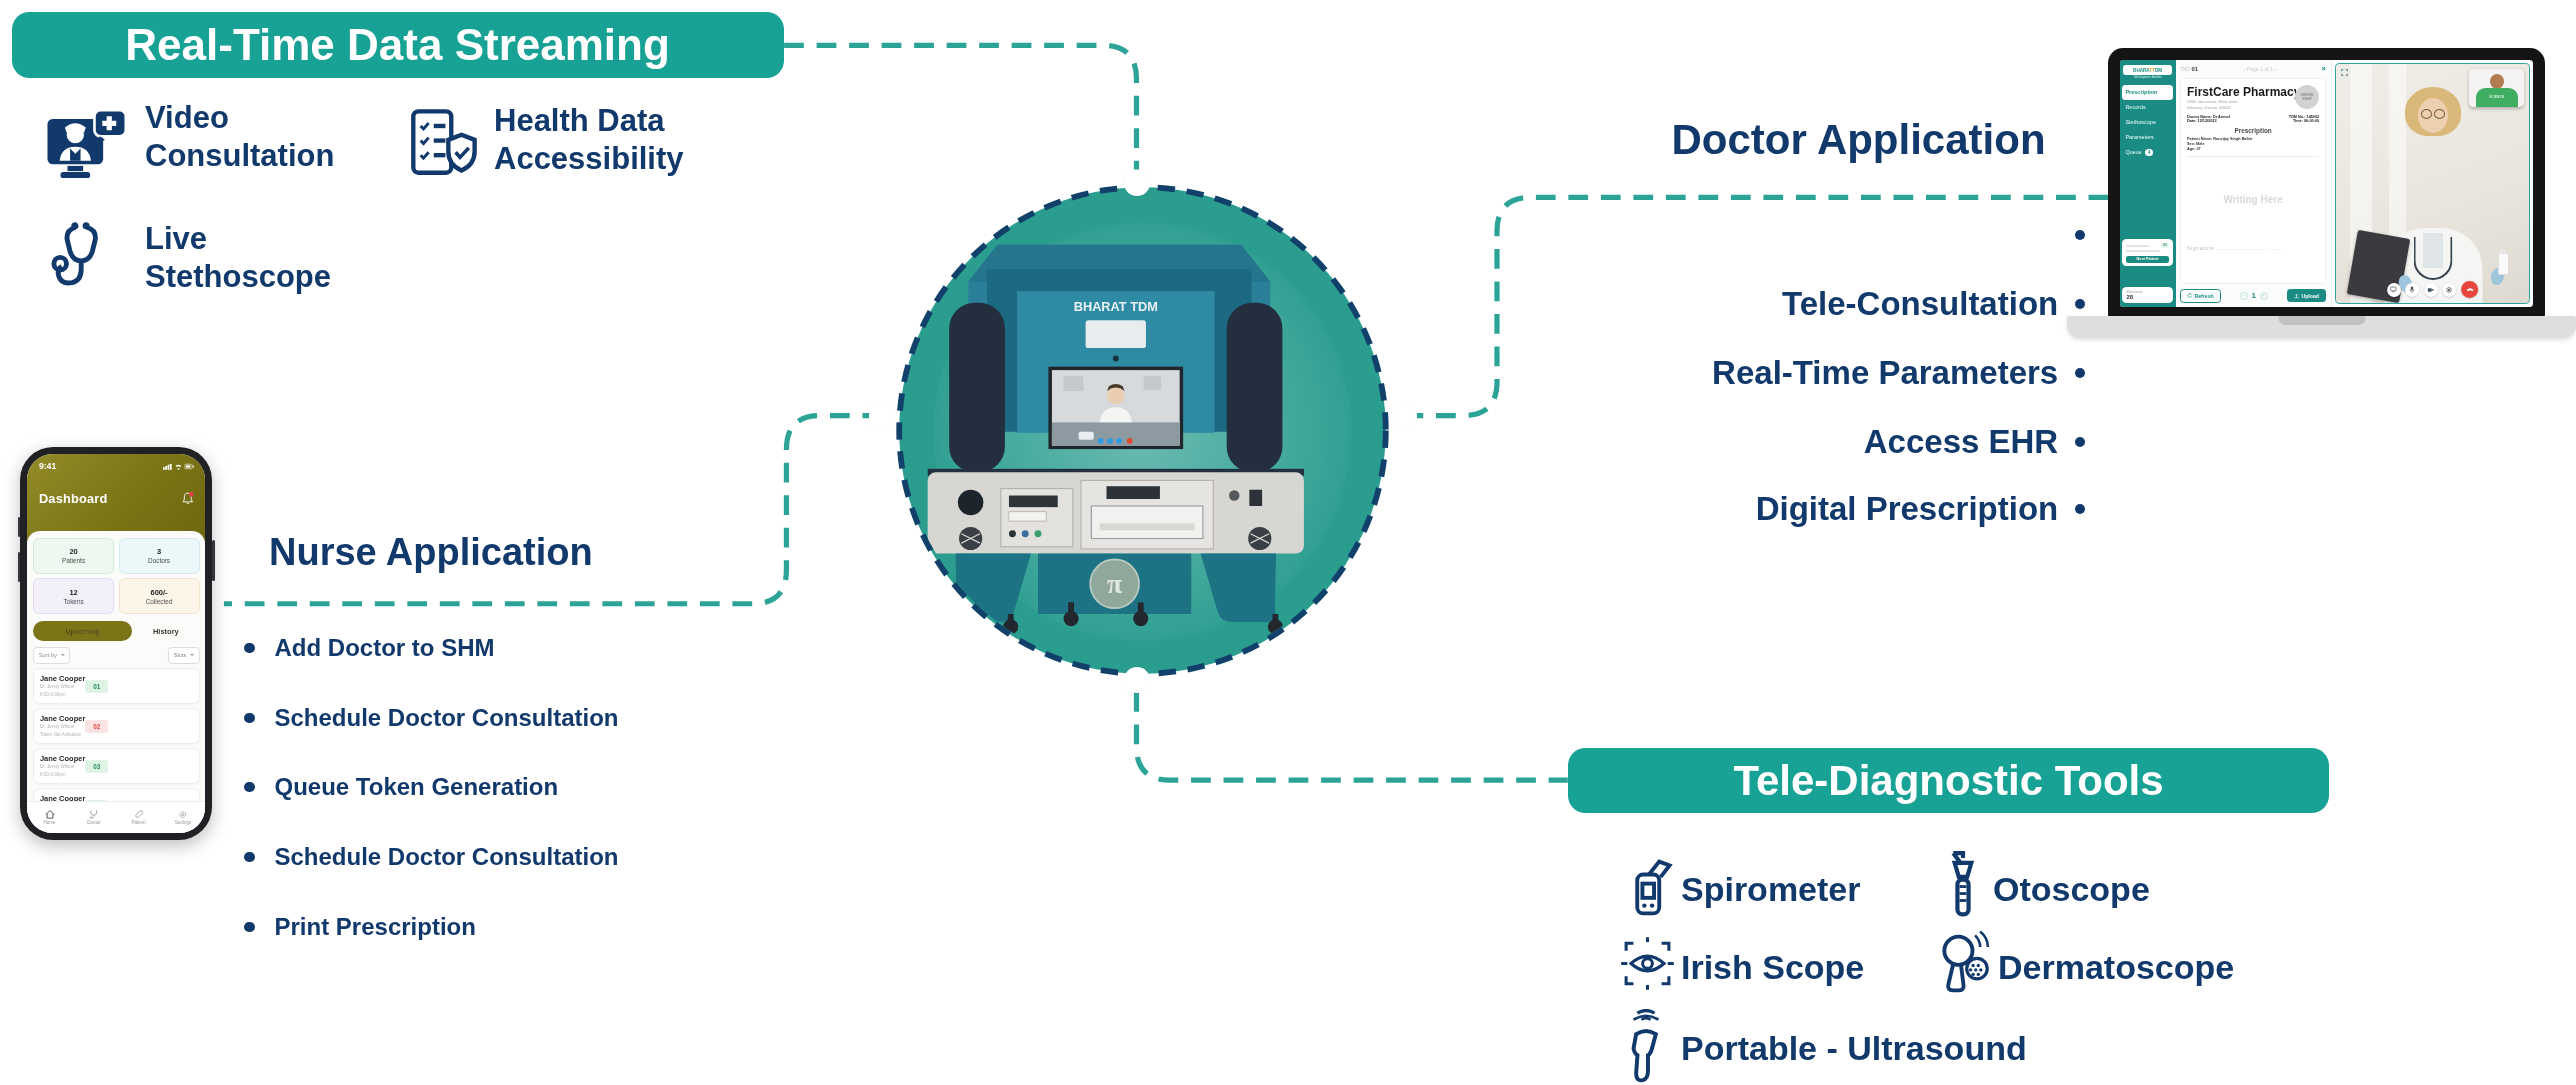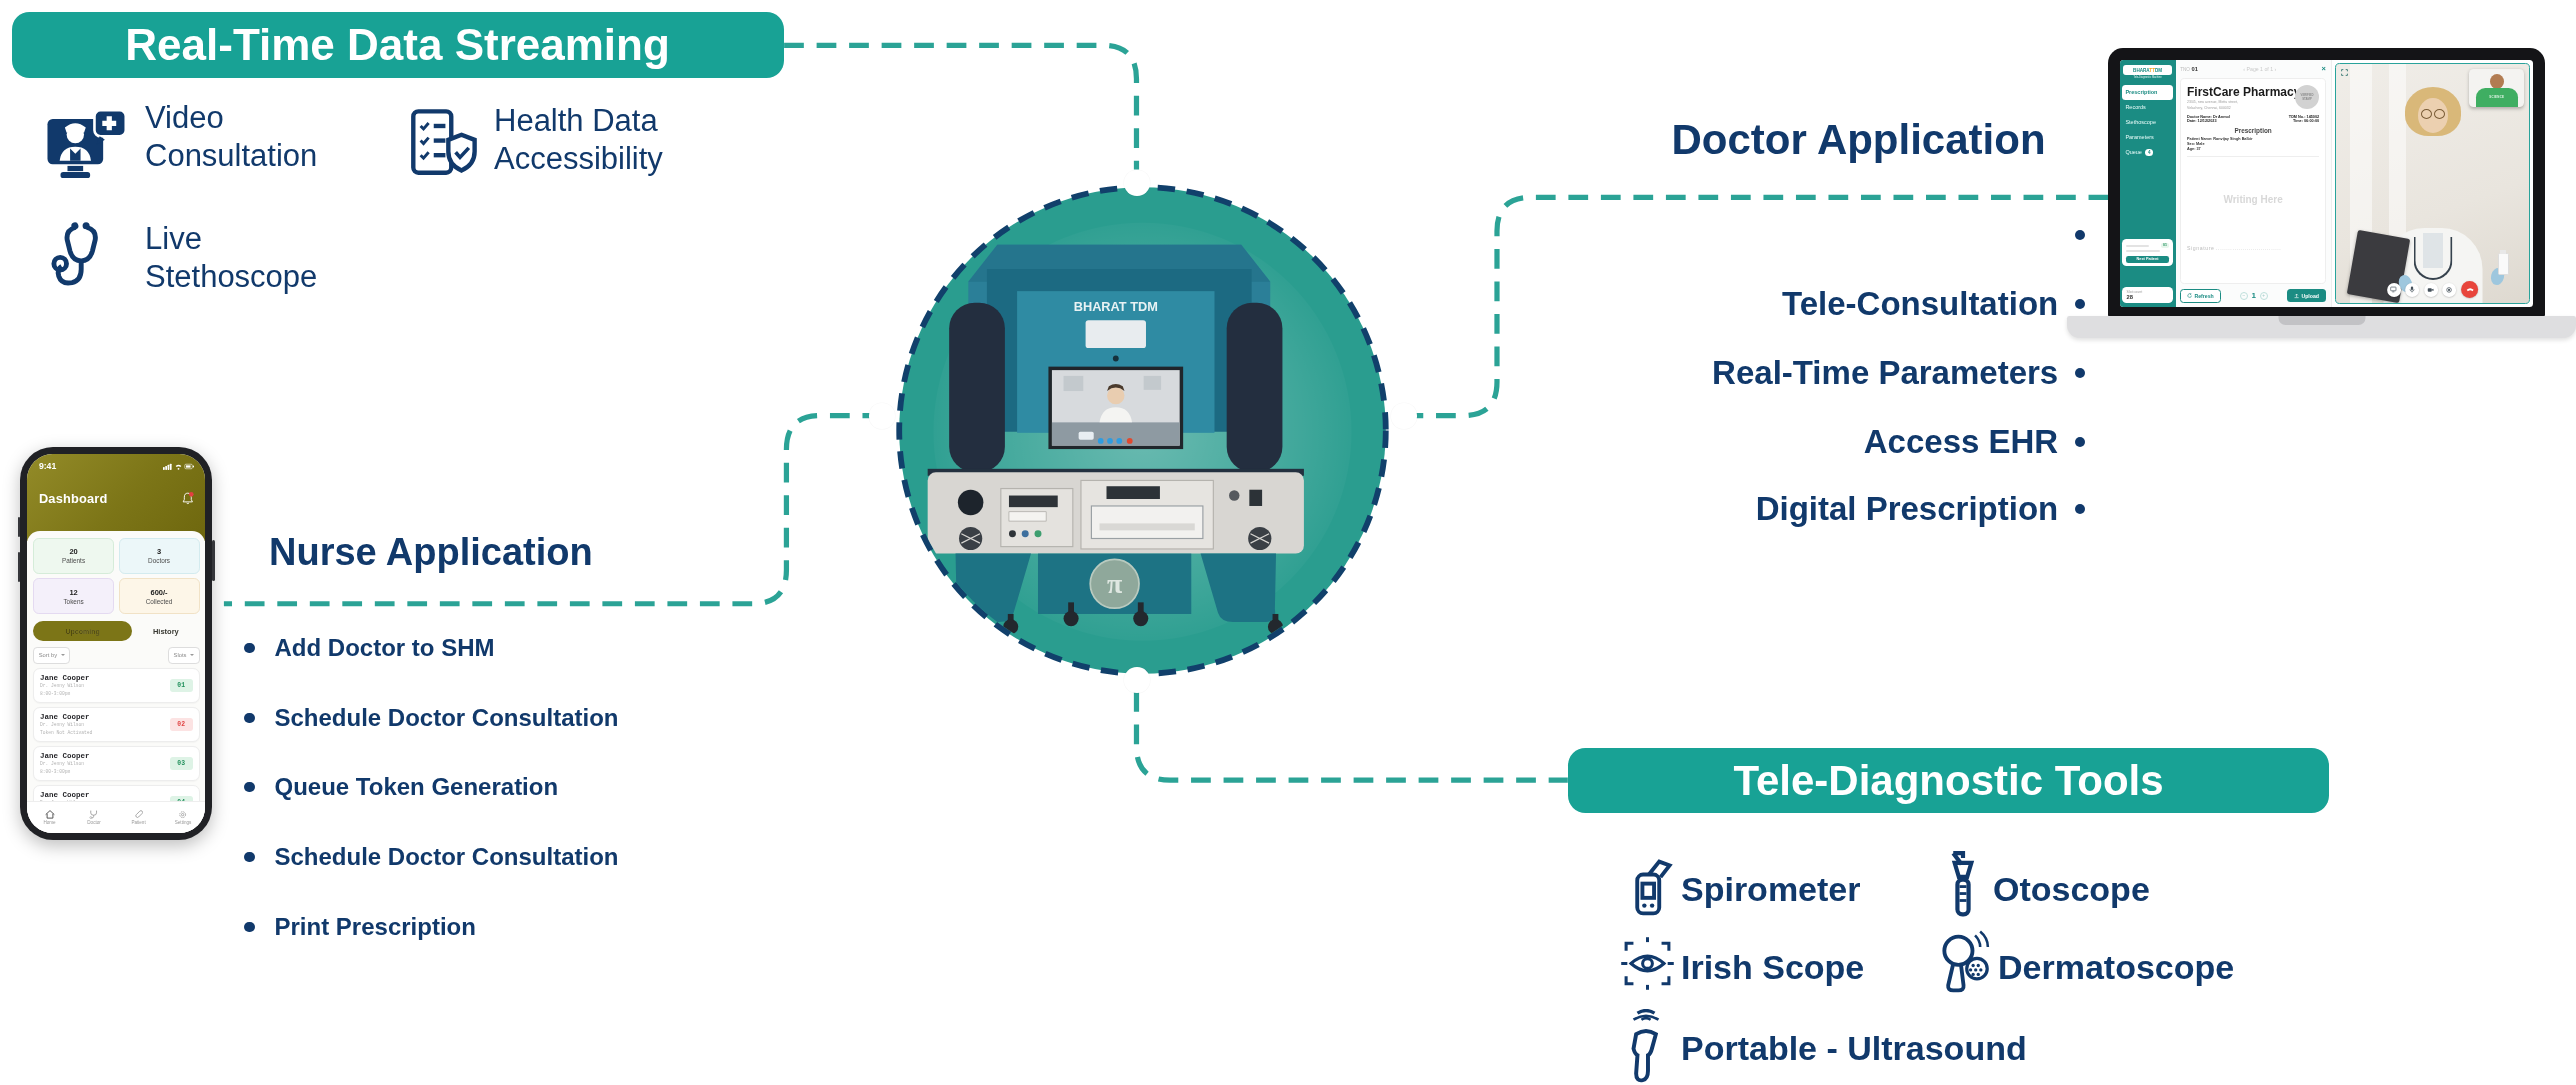--- a/index.html
+++ b/index.html
@@ -7,21 +7,21 @@
        font-family:"Liberation Sans",sans-serif;color:#11396b;}
   .abs{position:absolute;}
   
   .banner{background:#18a295;color:#fff;border-radius:17.4px;display:flex;
           align-items:center;justify-content:center;font-weight:700;z-index:3;}
   #banner-realtime{left:11.6px;top:11.6px;width:772px;height:66px;font-size:44px;}
   #banner-telediag{left:1568px;top:748px;width:761px;height:65px;font-size:42px;}
   
   #connectors{left:0;top:0;z-index:1;}
   
-  .feat-label{font-size:31px;line-height:38px;font-weight:400;color:#11396b;white-space:nowrap;z-index:3;}
+  .feat-label{font-size:31px;line-height:38px;font-weight:700;color:#11396b;white-space:nowrap;z-index:3;}
   .ic{z-index:3;}
   
   #circle-wrap{left:894px;top:182px;width:497px;height:497px;z-index:2;}
   .dot{width:25.6px;height:25.6px;border-radius:50%;background:#fff;z-index:4;
        box-shadow:0 0 0 0.6px rgba(0,0,0,.03);}
   
   #doctor-title{left:1568px;top:116px;width:581px;text-align:center;
                 font-size:42px;font-weight:700;z-index:3;}
   .doc-item{left:1394px;width:691px;height:46px;display:flex;align-items:center;
             justify-content:flex-end;font-size:33px;font-weight:700;white-space:nowrap;z-index:3;}
@@ -60,22 +60,22 @@
   .tab-active{width:99px;height:20px;border-radius:10px;background:#7c7517;color:#4d470b;
               display:flex;align-items:center;justify-content:center;font-size:7px;font-weight:700;
               text-shadow:0 0 0.6px rgba(255,255,240,.35);}
   .tab-inactive{flex:1;text-align:center;font-size:7.5px;font-weight:700;color:#3a3a33;}
   .ph-selects{display:flex;justify-content:space-between;margin-top:5.8px;}
   .ph-select{height:15px;border:0.6px solid #ddd;border-radius:4.1px;display:flex;align-items:center;
              padding:0 4.6px;font-size:5.8px;color:#8a8a8a;background:#fff;gap:3.5px;}
   .caret{width:0;height:0;border-left:2.3px solid transparent;border-right:2.3px solid transparent;
          border-top:2.9px solid #9a9a9a;}
   .ph-row{margin-top:4.6px;background:#fff;border:0.6px solid #ededed;border-radius:7px;
-          padding:4.6px 5.8px;display:flex;align-items:center;justify-content:space-between;
-          box-shadow:0 0.6px 1.2px rgba(0,0,0,.03);font-family:Liberation Mono, monospace;}
+          padding:4.6px 5.8px;display:flex;align-items:center;
+          box-shadow:0 0.6px 1.2px rgba(0,0,0,.03);}
   .ph-row .nm{font-size:7.5px;font-weight:700;color:#26262a;}
   .ph-row .sub{font-size:4.6px;color:#b3b3b3;line-height:6.4px;margin-top:1.2px;}
   .badge{width:23px;height:12.8px;border-radius:2.9px;display:flex;align-items:center;justify-content:center;
          font-size:6.4px;font-weight:700;}
   .badge.green{background:#def3e6;color:#1f8f5a;}
   .badge.red{background:#fce3e3;color:#e04343;}
   .ph-nav{position:absolute;left:0;right:0;bottom:0;height:31px;background:#fff;border-top:0.6px solid #eee;
           display:flex;z-index:3;}
   .ph-nav .ni{flex:1;display:flex;flex-direction:column;align-items:center;justify-content:center;gap:1.2px;}
   .ph-nav .nl{font-size:4.6px;color:#9a9a9a;}

